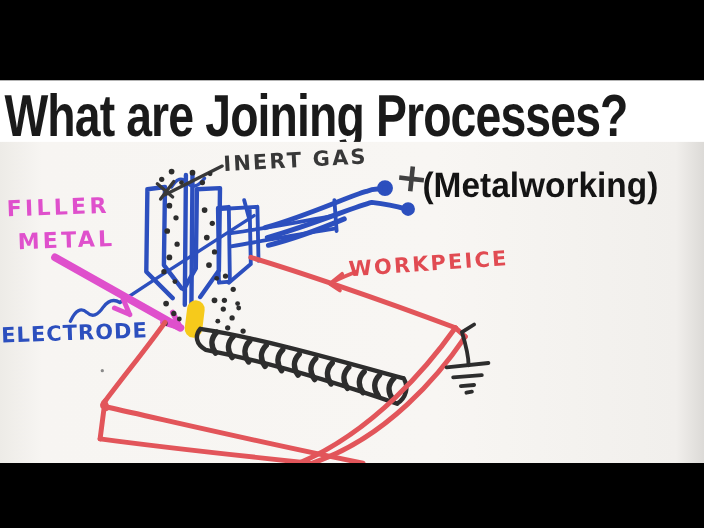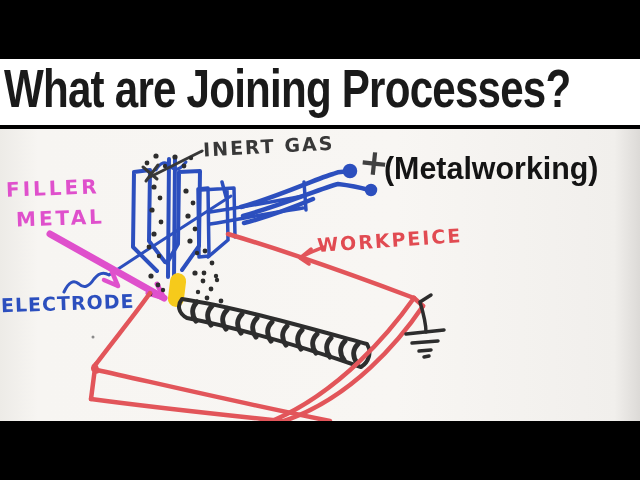--- a/index.html
+++ b/index.html
@@ -1,21 +1,21 @@
 <!DOCTYPE html>
 <html><head>
 <meta charset="utf-8">
 <style>
   html,body{margin:0;padding:0;background:#000;}
   #stage{position:relative;width:640px;height:480px;background:#000;overflow:hidden;
          font-family:"Liberation Sans",sans-serif;}
   .bar{position:absolute;left:0;width:640px;background:#000;}
   .bar.top{top:0;height:59px;}
   .bar.bottom{top:421px;height:59px;}
-  .title-band{position:absolute;left:0;top:55px;width:640px;height:70px;background:#ffffff;}
+  .title-band{position:absolute;left:0;top:73px;width:640px;height:70px;background:#ffffff;}
   .title-band h1{
     margin:0;position:absolute;left:4px;top:6px;white-space:nowrap;
     font-family:"Liberation Sans",sans-serif;font-weight:700;font-size:54px;line-height:1.0;
     letter-spacing:-1px;color:#1a1a1a;transform:scaleX(0.78);transform-origin:left top;}
   .paper{position:absolute;left:0;top:129px;width:640px;height:292px;
     background:linear-gradient(90deg,#edebe7 0%,#f7f5f2 6%,#f8f6f3 62%,#f1efec 96%,#dcdad7 100%);}
   svg.sketch{position:absolute;left:0;top:59px;}
   .lbl{position:absolute;white-space:nowrap;font-family:"DejaVu Sans",sans-serif;font-weight:700;}
   .lbl.inert{left:203px;top:135px;font-size:19px;letter-spacing:2px;transform:rotate(-3deg);}
   .lbl.filler1{left:6px;top:176px;font-size:20px;letter-spacing:3px;transform:rotate(-2deg);}

